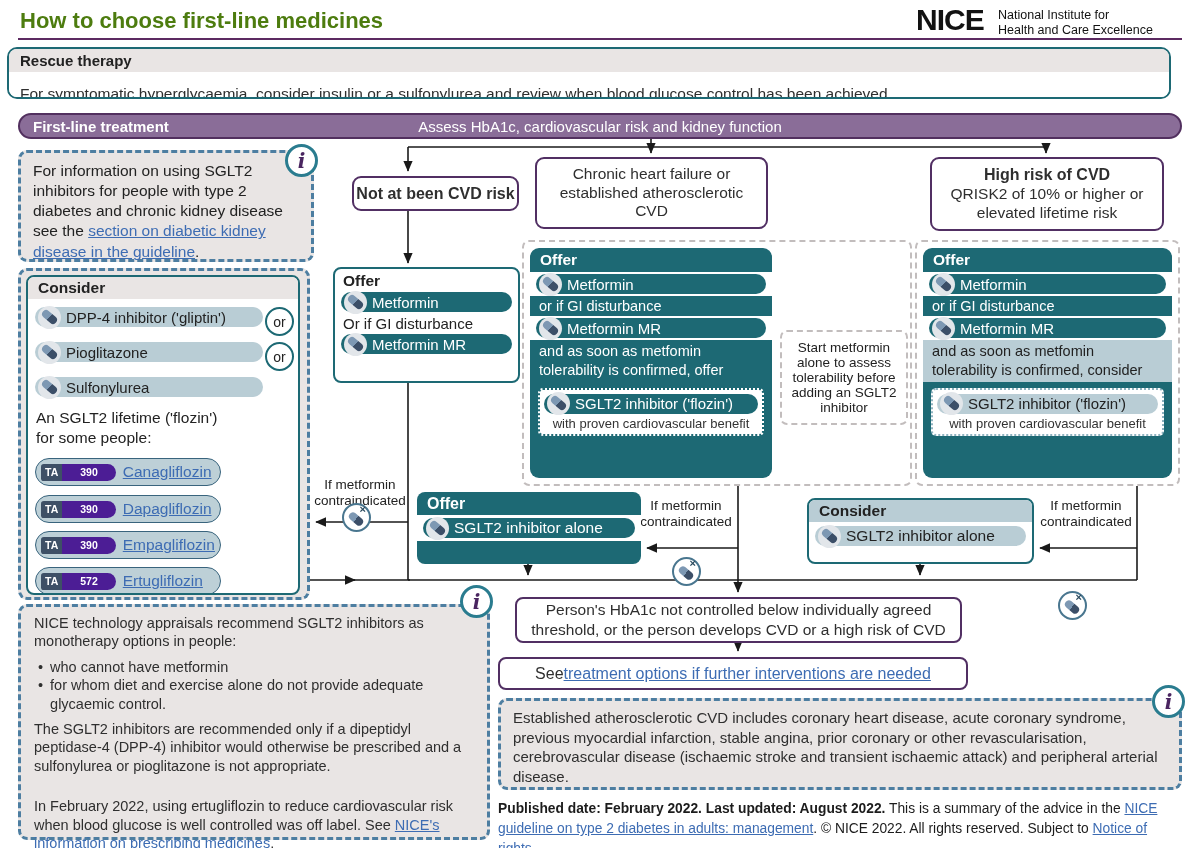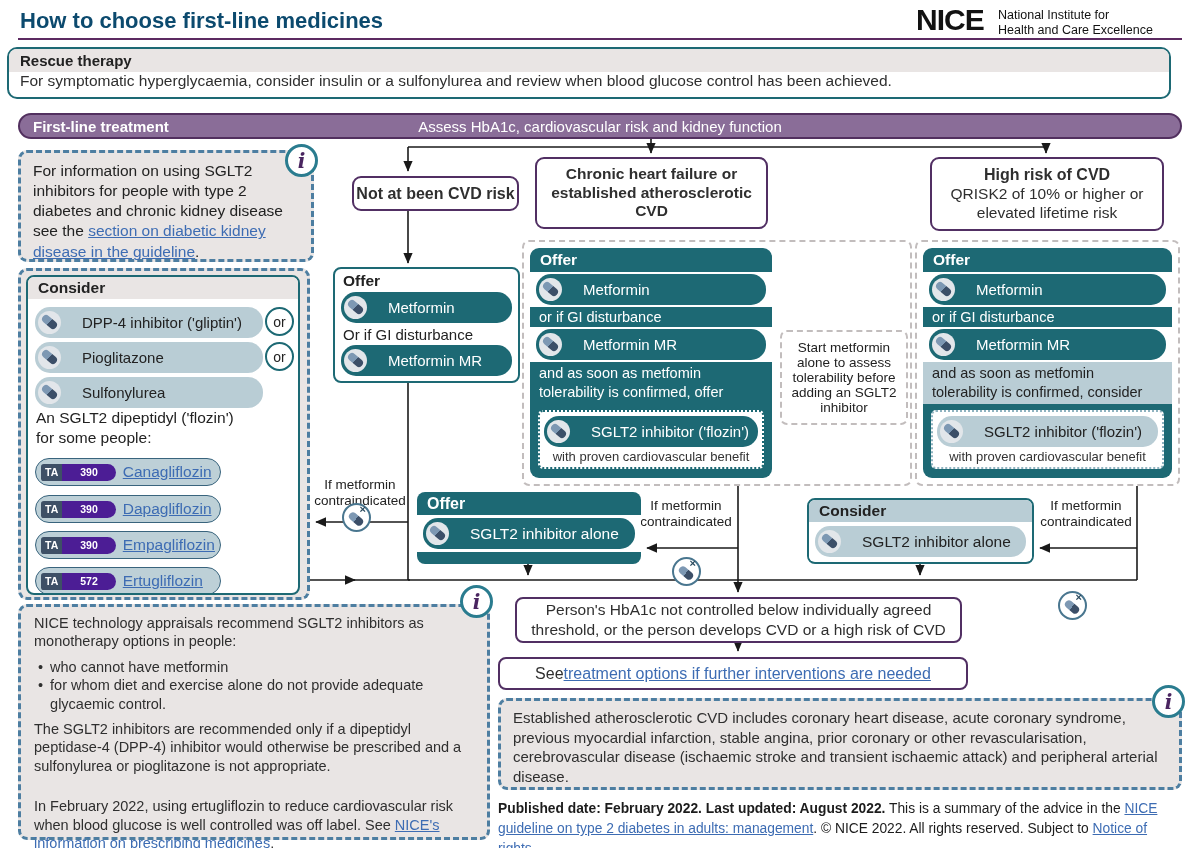--- a/index.html
+++ b/index.html
@@ -1,37 +1,37 @@
 <!DOCTYPE html>
 <html><head>
 <meta charset="utf-8">
 <style>
   html,body{margin:0;padding:0;background:#fff}
   body{font-family:"Liberation Sans",sans-serif;color:#2f2f2f}
   .canvas{position:relative;width:1200px;height:848px;background:#fff;overflow:hidden}
   .abs{position:absolute;box-sizing:border-box}
-  .title{font-size:22px;font-weight:bold;color:#0c4a6e}
+  .title{font-size:22px;font-weight:bold;color:#4d7c0f}
   .rule{background:#5c2a61}
   .nice{font-size:30px;font-weight:bold;letter-spacing:-1px;color:#121212}
   .org{font-size:12.5px;line-height:1.18;color:#121212}
   .frame{border:2.5px solid #1d6974;border-radius:10px;background:#fff;overflow:hidden}
   .frame-h{background:#e9e5e4;font-weight:bold;padding:3px 11px;font-size:15px;color:#222}
-  .frame-b{padding:0 11px;font-size:15.5px;background:#fff}
+  .frame-b{padding:13px 11px;font-size:15.5px;background:#fff}
   .bar{background:#8a6d98;border:2.5px solid #52305f;border-radius:13px;color:#fff;display:flex;align-items:center}
   .bar .lbl{font-weight:bold;font-size:15px;padding-left:13px}
   .bar .ctr{position:absolute;left:0;right:0;text-align:center;font-size:15px}
   .dash-blue{border:3px dashed #4d7ea1;border-radius:9px;background:#e9e5e4}
   .dash-gray{border:2.5px dashed #c2bdbd;border-radius:7px;background:#fff}
   .pbox{border:2.5px solid #512f63;border-radius:9px;background:#fff;display:flex;flex-direction:column;align-items:center;justify-content:center;text-align:center}
   .tealbox{background:#1d6974;border-radius:9px;color:#fff;overflow:hidden}
   .toffer{font-weight:bold;font-size:15.5px;padding:3px 10px;color:#fff}
   .band-w{background:#fff;padding:2px 6px}
   .band-t{padding:2px 9px;font-size:14.5px;color:#fff}
   .band-l{background:#b9cdd5;color:#222;padding:2px 9px;font-size:14.5px}
-  .pill{display:flex;align-items:center;gap:21px;border-radius:15px;height:31px;padding-left:3px;font-size:15px;width:100%;box-sizing:border-box}
+  .pill{display:flex;align-items:center;gap:5px;border-radius:15px;height:20px;padding-left:3px;font-size:15px;width:100%;box-sizing:border-box}
   .pill.dark{background:#1d6974;color:#fff}
   .pill.light{background:#b9cdd5;color:#222}
   .pill-ico{width:23px;height:23px;border-radius:50%;background:#e2e6ea;position:relative;flex:0 0 23px}
   .pill-ico::before{content:"";position:absolute;left:3px;top:7px;width:17px;height:8px;border-radius:4px;background:linear-gradient(90deg,#7d98b3 50%,#3c4f68 50%);transform:rotate(40deg)}
   .subbox{background:#fff;border:2px dotted #1d6974;border-radius:5px;margin:6px 8px 8px;padding:4px 4px 1px;color:#222}
   .subbox.lt{border-color:#8fb3c0}
   .caption{font-size:13px;text-align:center;color:#333;padding:2px 0 2px}
   .or-circle{position:absolute;width:29px;height:29px;border-radius:50%;background:#fff;border:2px solid #1d6974;display:flex;align-items:center;justify-content:center;font-size:14px;color:#222;box-sizing:border-box}
   .info-ic{width:33px;height:33px;border-radius:50%;background:#fff;border:3px solid #2a7c8f;color:#4a2560;display:flex;align-items:center;justify-content:center;font-family:"DejaVu Serif",serif;font-style:italic;font-weight:bold;font-size:20px;box-sizing:border-box}
   .link{color:#3d6cb3;text-decoration:underline;cursor:pointer}
@@ -120,21 +120,21 @@
     <div class="copt pill light" style="top:65px">
       <span class="pill-ico"></span>
       <span>Pioglitazone</span>
     </div>
     <div class="or-circle" style="left:237px;top:65px">or</div>
     <div class="copt pill light" style="top:100px">
       <span class="pill-ico"></span>
       <span>Sulfonylurea</span>
     </div>
     <div class="abs note15" style="left:8px;top:131px;width:250px">
-      <div>An SGLT2 dipeptidyl ('flozin')</div>
+      <div>An SGLT2 lifetime ('flozin')</div>
       <div>for some people:</div>
     </div>
     <div class="ta-pill" style="left:7px;top:181px;width:186px">
       <span class="ta-badge">
           <span class="ta">TA</span>
           <span class="num">390</span>
         </span>
       <span class="ta-name link">Canagliflozin</span>
     </div>
     <div class="ta-pill" style="left:7px;top:218px;width:186px">
@@ -169,21 +169,21 @@
     <div class="bullet-row">
         <span>•</span>
         <span>for whom diet and exercise alone do not provide adequate glycaemic control.</span>
       </div>
     <div style="margin-top:7px">The SGLT2 inhibitors are recommended only if a dipeptidyl peptidase-4 (DPP-4) inhibitor would otherwise be prescribed and a sulfonylurea or pioglitazone is not appropriate.</div>
     <div style="margin-top:22px"><span>In February 2022, using ertugliflozin to reduce cardiovascular risk when blood glucose is well controlled was off label. See </span><span class="link">NICE's information on prescribing medicines</span><span>.</span></div>
   </div>
   <div class="abs info-ic" style="left:460px;top:585px;z-index:3">i</div>
 
   <div class="abs pbox" style="left:352px;top:176px;width:167px;height:35px;z-index:2;font-weight:bold;font-size:16px">Not at been CVD risk</div>
-  <div class="abs pbox" style="left:535px;top:157px;width:233px;height:72px;z-index:2;font-weight:bold;font-size:15.5px;line-height:1.22;padding:2px 14px">Chronic heart failure or established atherosclerotic CVD</div>
+  <div class="abs pbox" style="left:535px;top:157px;width:233px;height:72px;z-index:2;font-weight:normal;font-size:15.5px;line-height:1.22;padding:2px 14px">Chronic heart failure or established atherosclerotic CVD</div>
   <div class="abs pbox" style="left:930px;top:157px;width:234px;height:74px;z-index:2;font-size:15.5px;line-height:1.22;padding:2px 8px">
     <div style="font-weight:bold;font-size:16px">High risk of CVD</div>
     <div>QRISK2 of 10% or higher or elevated lifetime risk</div>
   </div>
 
   <div class="abs frame" style="left:333px;top:267px;width:187px;height:116px;z-index:2;border-radius:8px">
     <div style="font-weight:bold;font-size:15.5px;padding:3px 8px 2px;color:#222">Offer</div>
     <div style="padding:0 6px">
         <div class="pill dark">
           <span class="pill-ico"></span>

